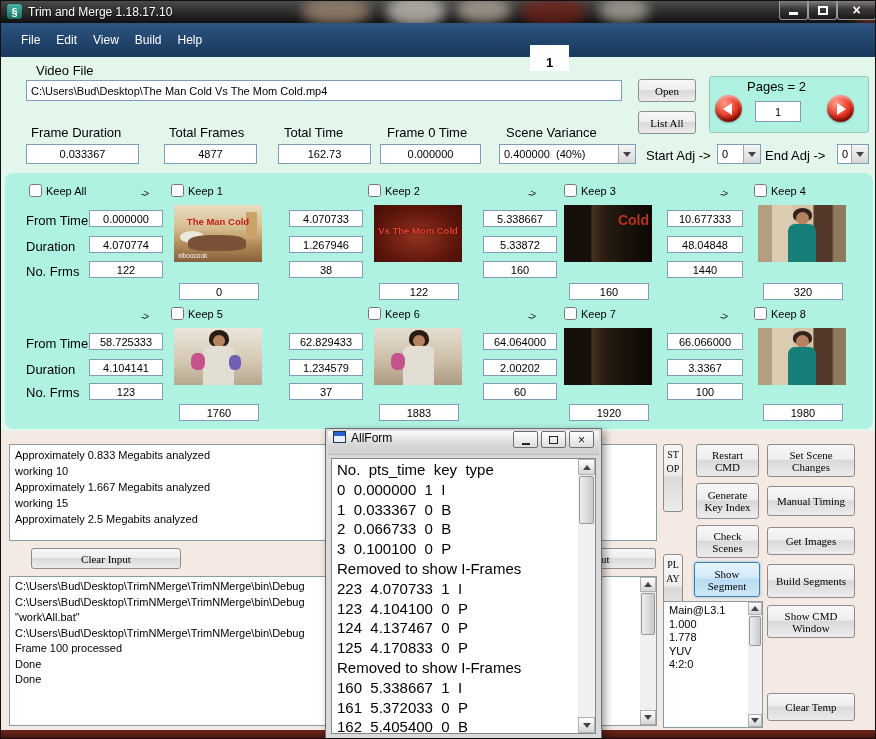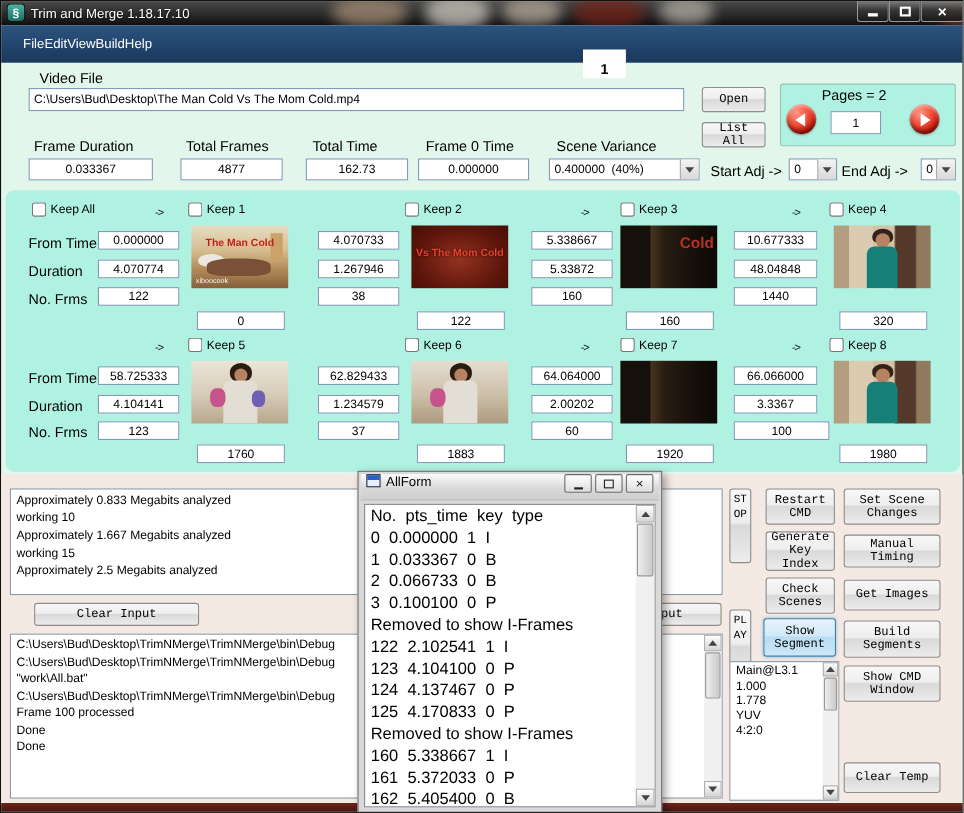--- a/index.html
+++ b/index.html
@@ -3,41 +3,41 @@
 <meta charset="utf-8">
 <style>
 *{box-sizing:border-box}
 html,body{margin:0;padding:0}
 body{font-family:"Liberation Sans",sans-serif;background:#3a3a3a}
 #window{position:relative;width:876px;height:739px;background:#e3f6ec;overflow:hidden;font-size:11px;color:#000;border:1px solid #101010}
 .abs{position:absolute}
 .lbl{position:absolute;font-size:13px;white-space:nowrap}
 .tbox{position:absolute;background:#fff;border:1px solid #7f9db9;font-size:11px;display:flex;align-items:center;justify-content:center;white-space:pre;overflow:hidden}
 .tinput{position:absolute;background:#fff;border:1px solid #7f9db9;font:11px "Liberation Sans",sans-serif;padding:0 4px;color:#000}
-.btn{position:absolute;margin:0;background:linear-gradient(#f7f7f7,#eeeeee 45%,#d9d9d9 50%,#ececec);border:1px solid #8d8d8d;border-radius:3px;font-size:11px;font-family:Liberation Mono, monospace;display:flex;align-items:center;justify-content:center;text-align:center;padding:1px 2px;color:#000;cursor:default}
+.btn{position:absolute;margin:0;background:linear-gradient(#f7f7f7,#eeeeee 45%,#d9d9d9 50%,#ececec);border:1px solid #8d8d8d;border-radius:3px;font-size:11px;font-family:Liberation Serif, serif;display:flex;align-items:center;justify-content:center;text-align:center;padding:1px 2px;color:#000;cursor:default}
 .btn.focus{background:linear-gradient(#e6f3fc,#d2e9f8 45%,#b8dcf3 50%,#cfe7f7);border-color:#3c7fb1;box-shadow:0 0 3px #7ab8e0}
 .vbtn{font-size:10px;line-height:14px;word-break:break-all;padding-top:3px;align-items:flex-start}
 .cb{position:absolute;display:flex;align-items:center;gap:4px;font-size:11px;white-space:nowrap}
 .cb input{width:13px;height:13px;margin:0}
 .combo{position:absolute;background:#fff;border:1px solid #7f9db9;display:flex;align-items:stretch;font-size:11px}
 .combo .txt{flex:1;display:flex;align-items:center;padding-left:4px;white-space:pre;overflow:hidden}
 .combo .dd{width:17px;background:linear-gradient(#f4f4f4,#d8d8d8);border-left:1px solid #a5a5a5;display:flex;align-items:center;justify-content:center}
 .t-down{width:0;height:0;border-left:4px solid transparent;border-right:4px solid transparent;border-top:5px solid #444}
 .t-up{width:0;height:0;border-left:4px solid transparent;border-right:4px solid transparent;border-bottom:5px solid #444}
 .t-left{width:0;height:0;border-top:6px solid transparent;border-bottom:6px solid transparent;border-right:9px solid #fff;margin-right:2px}
 .t-right{width:0;height:0;border-top:6px solid transparent;border-bottom:6px solid transparent;border-left:9px solid #fff;margin-left:2px}
 .titlebar{left:0;top:0;width:876px;height:22px;background:linear-gradient(#4a4a4a,#101010);overflow:hidden}
 .blob{position:absolute;border-radius:50%;filter:blur(6px);opacity:.65}
 .title-text{position:absolute;left:27px;top:4px;color:#fff;font-size:12px;text-shadow:0 1px 2px #000;white-space:nowrap}
 .app-icon{position:absolute;left:6px;top:3px;width:15px;height:15px;border-radius:3px;background:linear-gradient(#45b5a5,#1d6e62);color:#fff;font-weight:bold;font-size:11px;display:flex;align-items:center;justify-content:center;box-shadow:0 0 1px #000}
 .winbtn{position:absolute;top:0;height:19px;background:linear-gradient(rgba(130,130,130,.9),rgba(55,55,55,.9) 45%,rgba(25,25,25,.95));border:1px solid #9a9a9a;border-top:none;border-radius:0 0 3px 3px;display:flex;align-items:center;justify-content:center}
 .g-minbar{display:block;width:9px;height:3px;background:#fff;margin-top:7px}
 .g-maxbox{display:block;width:10px;height:9px;border:2px solid #fff}
 .g-close{color:#fff;font-size:14px;font-weight:bold;line-height:1}
-.menubar{position:absolute;left:0;top:22px;width:876px;height:34px;background:linear-gradient(#2c547f,#19385c);display:flex;align-items:center;padding-left:20px}
+.menubar{position:absolute;left:0;top:22px;width:876px;height:34px;background:linear-gradient(#2c547f,#19385c);display:flex;align-items:center;gap:16px;padding-left:20px}
 .menu-item{color:#fff;font-size:12px}
 .page-tab{position:absolute;left:529px;top:44px;width:39px;height:26px;background:#fff;display:flex;align-items:flex-end;justify-content:center;font-size:13px;font-weight:bold;z-index:4;padding-bottom:1px}
 .cyan{background:#b0f2e2}
 .seg-panel{left:4px;top:172px;width:868px;height:256px;border-radius:8px}
 .pages-box{left:708px;top:75px;width:160px;height:57px;border:1px solid #98c6b8;border-radius:3px}
 .page-arrow{position:absolute;width:27px;height:27px;border-radius:50%;background:radial-gradient(circle at 35% 30%,#ff9a88,#ef4430 45%,#b01103 75%,#700700);display:flex;align-items:center;justify-content:center;box-shadow:inset 0 2px 3px rgba(255,255,255,.5),inset 0 -3px 4px rgba(0,0,0,.4),0 1px 2px rgba(0,0,0,.3)}
 .arrow-lbl{position:absolute;font-size:10px;letter-spacing:-1px;color:#222}
 .bottom-panel{left:0;top:430px;width:876px;height:299px;background:#f4e9e3}
 .outbox{position:absolute;background:#fff;border:1px solid #8a9aa5;overflow:hidden;padding:2px 5px}
 .oline{line-height:16px;white-space:pre;font-size:11px}
@@ -289,21 +289,21 @@
     <span class="watermark"></span>
   </div>
   <div class="tbox" style="left:568px;top:403px;width:80px;height:17px">1920</div>
 
   <label class="cb" style="left:753px;top:306px">
       <input type="checkbox" style="">
       <span>Keep 8</span>
     </label>
   <div class="tbox" style="left:666px;top:332px;width:76px;height:17px">66.066000</div>
   <div class="tbox" style="left:666px;top:358px;width:76px;height:17px">3.3367</div>
-  <div class="tbox" style="left:666px;top:382px;width:87px;height:17px">100</div>
+  <div class="tbox" style="left:666px;top:382px;width:76px;height:17px">100</div>
   <div class="thumb th-woman" style="left:757px;top:327px">
     <span class="hair"></span>
     <span class="head"></span>
     <span class="body"></span>
     <span class="watermark"></span>
   </div>
   <div class="tbox" style="left:762px;top:403px;width:80px;height:17px">1980</div>
 
   <div class="abs bottom-panel"></div>
 
@@ -387,21 +387,21 @@
         </span>
     </div>
     <div class="af-body">
       <div class="af-lines">
         <div class="afline">No.  pts_time  key  type</div>
         <div class="afline">0  0.000000  1  I</div>
         <div class="afline">1  0.033367  0  B</div>
         <div class="afline">2  0.066733  0  B</div>
         <div class="afline">3  0.100100  0  P</div>
         <div class="afline">Removed to show I-Frames</div>
-        <div class="afline">122  2.102541  1  I</div>
+        <div class="afline">223  4.070733  1  I</div>
         <div class="afline">123  4.104100  0  P</div>
         <div class="afline">124  4.137467  0  P</div>
         <div class="afline">125  4.170833  0  P</div>
         <div class="afline">Removed to show I-Frames</div>
         <div class="afline">160  5.338667  1  I</div>
         <div class="afline">161  5.372033  0  P</div>
         <div class="afline">162  5.405400  0  B</div>
       </div>
       <div class="vsb" style="right:0;top:0;bottom:0;width:17px">
         <div class="sb-btn" style="top:0;height:16px">

